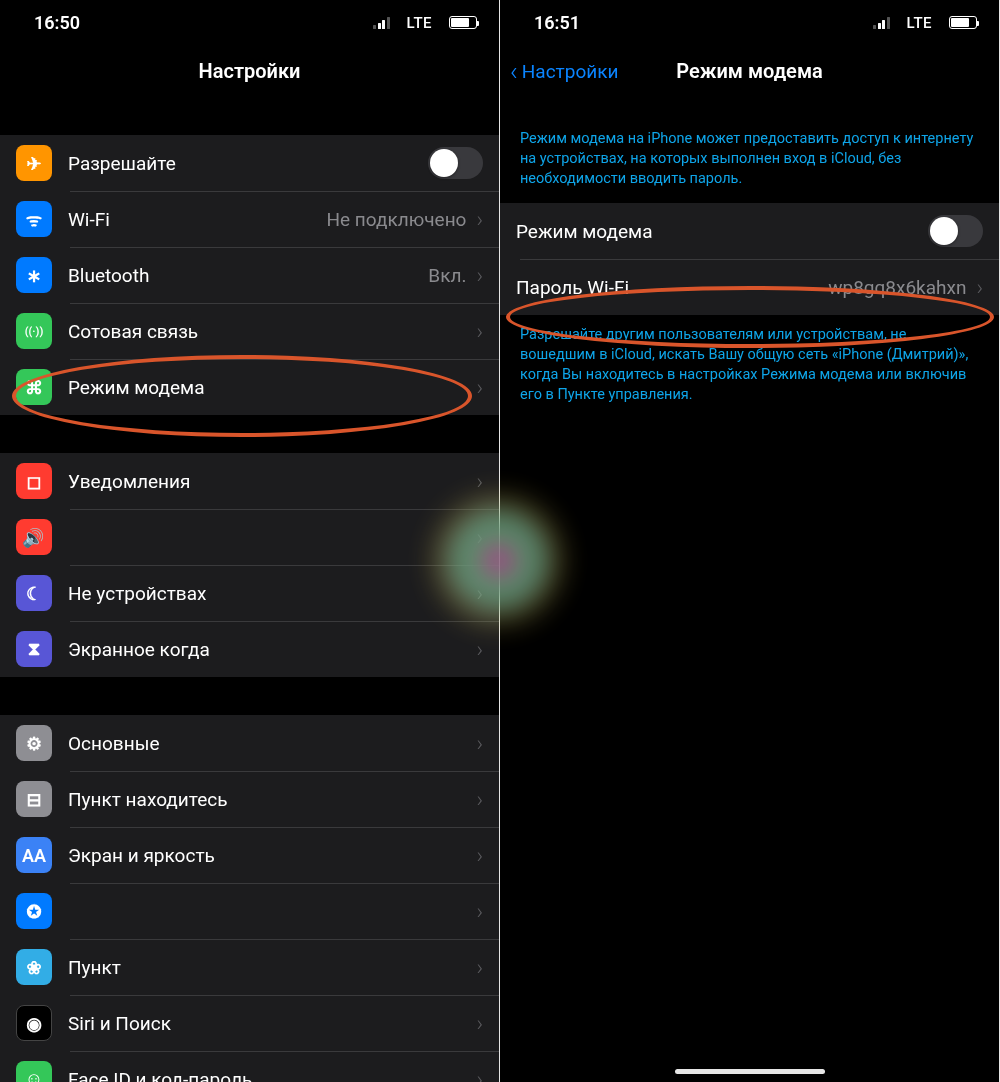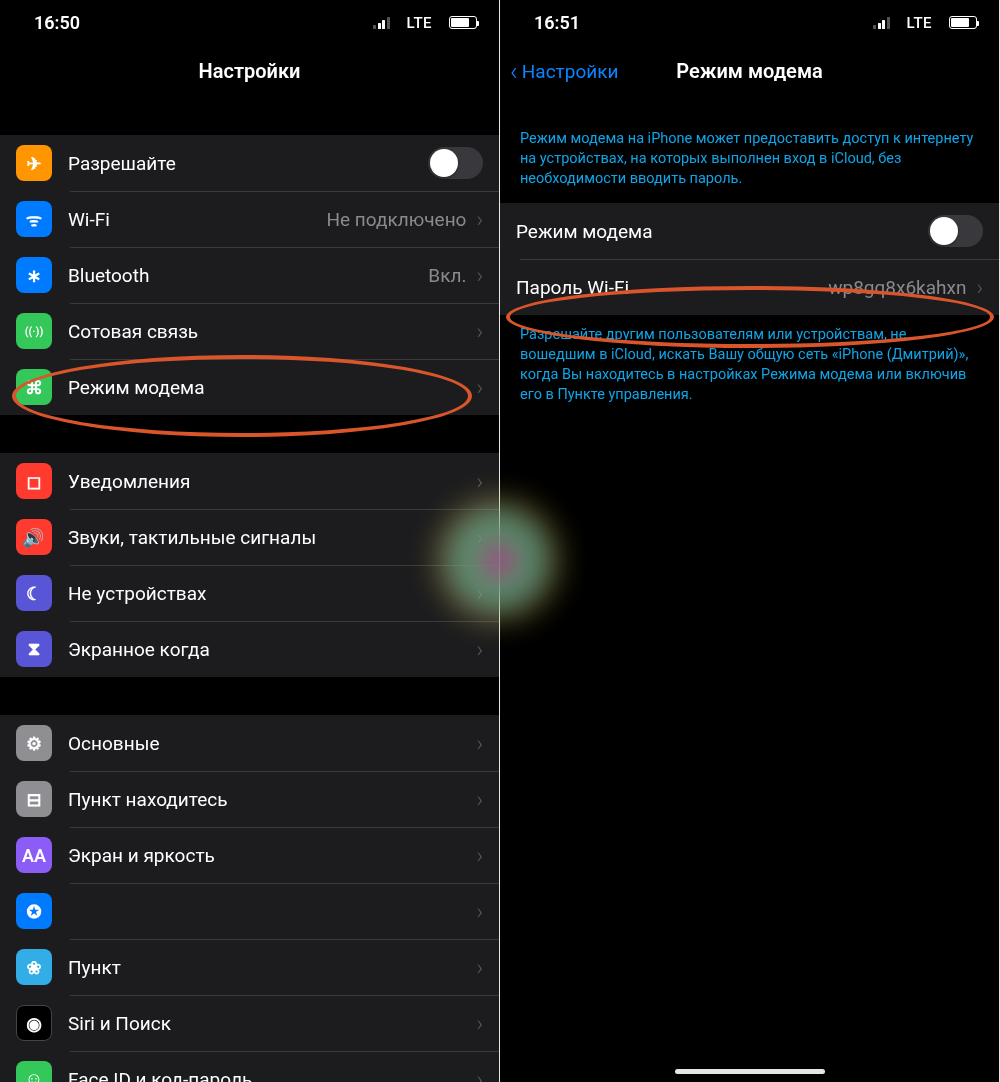--- a/index.html
+++ b/index.html
@@ -123,21 +123,21 @@
     border-radius: 50%; position: absolute; top: 2px; left: 2px;
     box-shadow: 0 1px 3px rgba(0,0,0,.4);
   }
 
   
   .ic-orange{background:#ff9500}.ic-blue{background:#007aff}
   .ic-blue2{background:#007aff}.ic-green{background:#34c759}
   .ic-green2{background:#34c759}.ic-red{background:#ff3b30}
   .ic-red2{background:#ff3b30}.ic-purple{background:#5856d6}
   .ic-indigo{background:#5856d6}.ic-gray{background:#8e8e93}
-  .ic-gray2{background:#8e8e93}.ic-bluea{background:#8b5cf6}
+  .ic-gray2{background:#8e8e93}.ic-bluea{background:#3b82f6}
   .ic-bluea2{background:#007aff}.ic-cyan{background:#32ade6}
   .ic-black{background:#000;border:0.5px solid #444}
 
   .glyph { color:#fff; font-size:18px; font-weight:600; }
 
   
   .annot-ellipse {
     position: absolute;
     border: 4px solid #d9552b;
     border-radius: 50%;
@@ -244,21 +244,20 @@
             <span class="glyph" style="font-size:18px">◻</span>
           </div>
           <span class="cell-label">Уведомления</span>
           <span class="cell-spacer"></span>
           <span class="chevron">›</span>
         </div>
         <div class="cell">
           <div class="icon-box ic-red2">
             <span class="glyph" style="font-size:18px">🔊</span>
           </div>
-          <span class="cell-label">Звуки, тактильные сигналы</span>
           <span class="cell-spacer"></span>
           <span class="chevron">›</span>
         </div>
         <div class="cell">
           <div class="icon-box ic-purple">
             <span class="glyph" style="font-size:18px">☾</span>
           </div>
           <span class="cell-label">Не устройствах</span>
           <span class="cell-spacer"></span>
           <span class="chevron">›</span>

